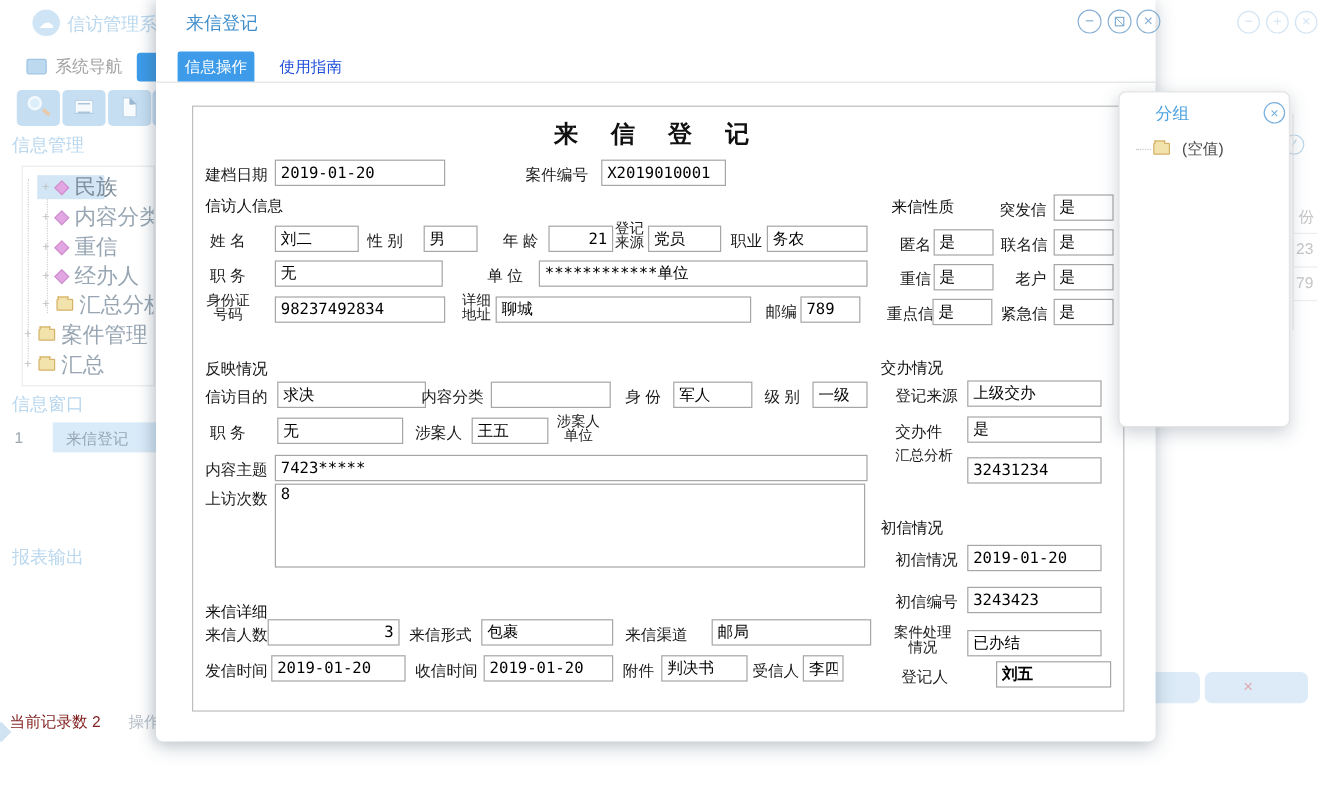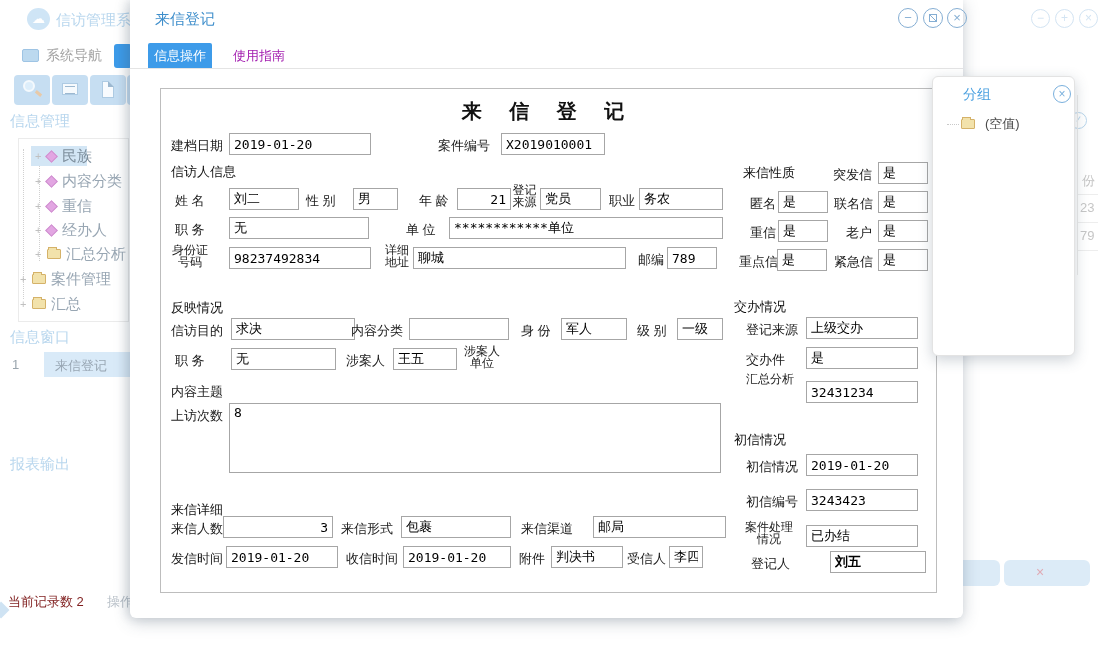--- a/index.html
+++ b/index.html
@@ -24,21 +24,21 @@
   .ico-doc { position:absolute; left:12px; top:6px; width:12px; height:17px; background:#f8fbfe; border:1px solid #aecbe3; }
   .ico-doc::after { content:""; position:absolute; right:-1px; top:-1px; border:3px solid #c6def2; border-left-color:#9cb8d0; border-bottom-color:#9cb8d0; }
   .sec-hdr { position:absolute; left:10px; font-size:15px; color:#b9d7ee; white-space:nowrap; }
   .treebox { position:absolute; left:18px; top:138px; width:111px; height:184px;
              background:#fff; border:1px solid #ebebeb; overflow:hidden; }
   .titem { position:absolute; height:22px; display:flex; align-items:center; white-space:nowrap; }
   .texp { font-size:11px; color:#c0c0c0; width:12px; }
   .tag-ico { width:9px; height:9px; background:#e2a6e2; border:1px solid #cf8fcf; transform:rotate(45deg); margin-right:6px; }
   .fold-ico { position:relative; width:14px; height:10px; background:#f2e2ab; border:1px solid #d5b269; border-radius:1px; margin-right:5px; }
   .fold-ico::before { content:""; position:absolute; left:0; top:-3px; width:7px; height:2px; background:#f2e2ab; border:1px solid #d5b269; border-bottom:none; }
-  .tlabel { font-size:15px; color:#98a6b3; }
+  .tlabel { font-size:18px; color:#98a6b3; }
   .tsel { position:absolute; background:#d3e6f5; }
   .vdots { position:absolute; border-left:1px dotted #d0d0d0; width:0; }
   .iw-num { position:absolute; left:12px; top:357px; font-size:13px; color:#9aa5ad; }
   .iw-rowbg { position:absolute; left:44px; top:352px; width:86px; height:25px; background:#d9eaf8; }
   .iw-lbl { position:absolute; left:55px; top:357px; font-size:13px; color:#98a6b3; }
   .status-l { position:absolute; left:8px; top:593px; font-size:13px; color:#7f1d1d; }
   .status-r { position:absolute; left:107px; top:593px; font-size:13px; color:#b6bec6; }
   .corner-frag { position:absolute; left:-5px; top:604px; width:12px; height:12px; background:#cfe3f3; transform:rotate(45deg); }
 
   .ghost-btn { position:absolute; top:9px; width:19px; height:19px; border:1px solid #d3e4f3; border-radius:50%;
@@ -55,21 +55,21 @@
   .modal { position:absolute; left:130px; top:0; width:833px; height:618px; background:#fff; z-index:10;
            border-radius:0 0 6px 6px; box-shadow:0 4px 16px rgba(60,80,100,.28), -4px 0 10px rgba(60,80,100,.12); }
   .m-title { position:absolute; left:25px; top:10px; font-size:15px; color:#3e8ecb; }
   .wbtn { position:absolute; top:8px; width:20px; height:20px; border:1px solid #85aed3; border-radius:50%;
           color:#85aed3; font-size:13px; text-align:center; line-height:18px; }
   .wbtn .sq { position:absolute; left:5px; top:5px; width:8px; height:8px; border:1px solid #85aed3;
               background:linear-gradient(45deg, transparent 45%, #85aed3 45%, #85aed3 55%, transparent 55%); }
   .tabbar { position:absolute; left:0; top:42px; width:100%; height:27px; border-bottom:1px solid #e4e4e4; }
   .tab { position:absolute; top:1px; height:25px; font-size:13px; line-height:25px; text-align:center; }
   .tab.active { left:18px; width:64px; background:#3d9be9; color:#fff; border-radius:2px 2px 0 0; }
-  .tab.plain { left:96px; width:66px; color:#a21caf; }
+  .tab.plain { left:96px; width:66px; color:#1d4ed8; }
 
   .formpanel { position:absolute; left:30px; top:88px; width:777px; height:505px;
                background:#fff; border:1px solid #bdbdbd; }
   .f-title { position:absolute; left:0; top:9px; width:100%; text-align:center;
              font-size:20px; font-weight:bold; letter-spacing:11px; color:#111; }
   .lbl { position:absolute; font-size:13px; color:#1a1a1a; white-space:nowrap; }
   .lbl2 { position:absolute; font-size:12px; line-height:12px; color:#1a1a1a; text-align:center; white-space:normal; }
   .sec { position:absolute; font-size:13px; color:#111; white-space:nowrap; }
   .inp { position:absolute; height:22px; border:1px solid #a6a6a6; background:#fff; padding:0 4px;
          font-size:13px; font-family:"DejaVu Sans Mono","DejaVu Sans",monospace; color:#000; outline:none; }
@@ -241,20 +241,21 @@
       <span class="lbl" style="left:476px; top:233px">级 别</span>
       <input class="inp" style="left: 516px; top: 229px; width: 46px;" value="一级">
 
       <span class="lbl" style="left:14px; top:263px">职 务</span>
       <input class="inp" style="left: 70px; top: 259px; width: 105px;" value="无">
       <span class="lbl" style="left:185px; top:263px">涉案人</span>
       <input class="inp" style="left: 232px; top: 259px; width: 64px;" value="王五">
       <span class="lbl2" style="left:300px; top:256px; width:42px">涉案人单位</span>
 
       <span class="lbl" style="left:10px; top:294px">内容主题</span>
+      <input class="inp" style="left: 68px; top: 290px; width: 494px;" value="7423*****">
 
       <span class="lbl" style="left:10px; top:318px">上访次数</span>
       <textarea class="txa" style="left: 68px; top: 314px; width: 492px; height: 70px;">8</textarea>
 
       <span class="sec" style="left:10px; top:412px">来信详细</span>
 
       <span class="lbl" style="left:10px; top:431px">来信人数</span>
       <input class="inp ra" style="left: 62px; top: 427px; width: 110px;" value="3">
       <span class="lbl" style="left:180px; top:431px">来信形式</span>
       <input class="inp" style="left: 240px; top: 427px; width: 110px;" value="包裹">

